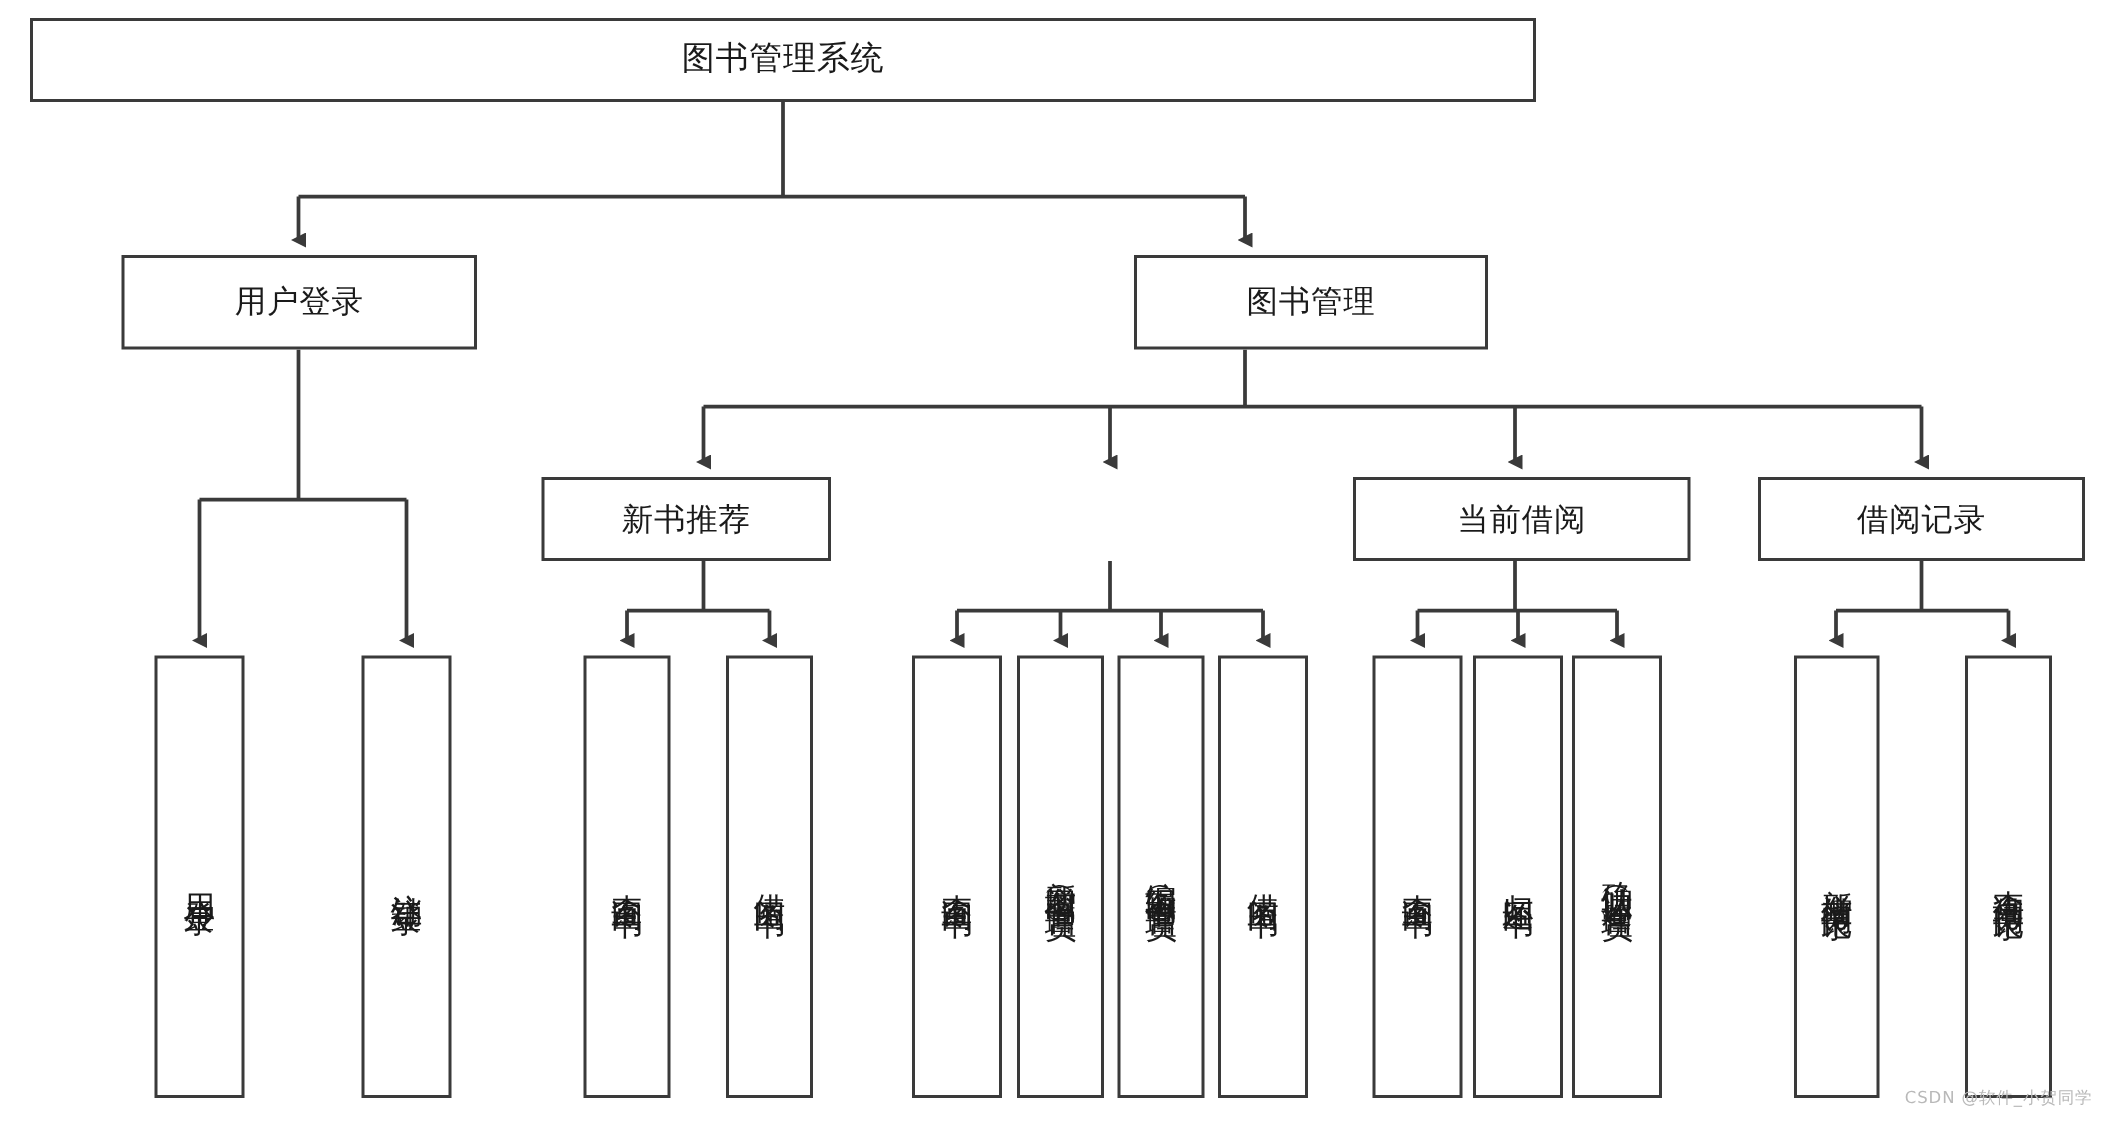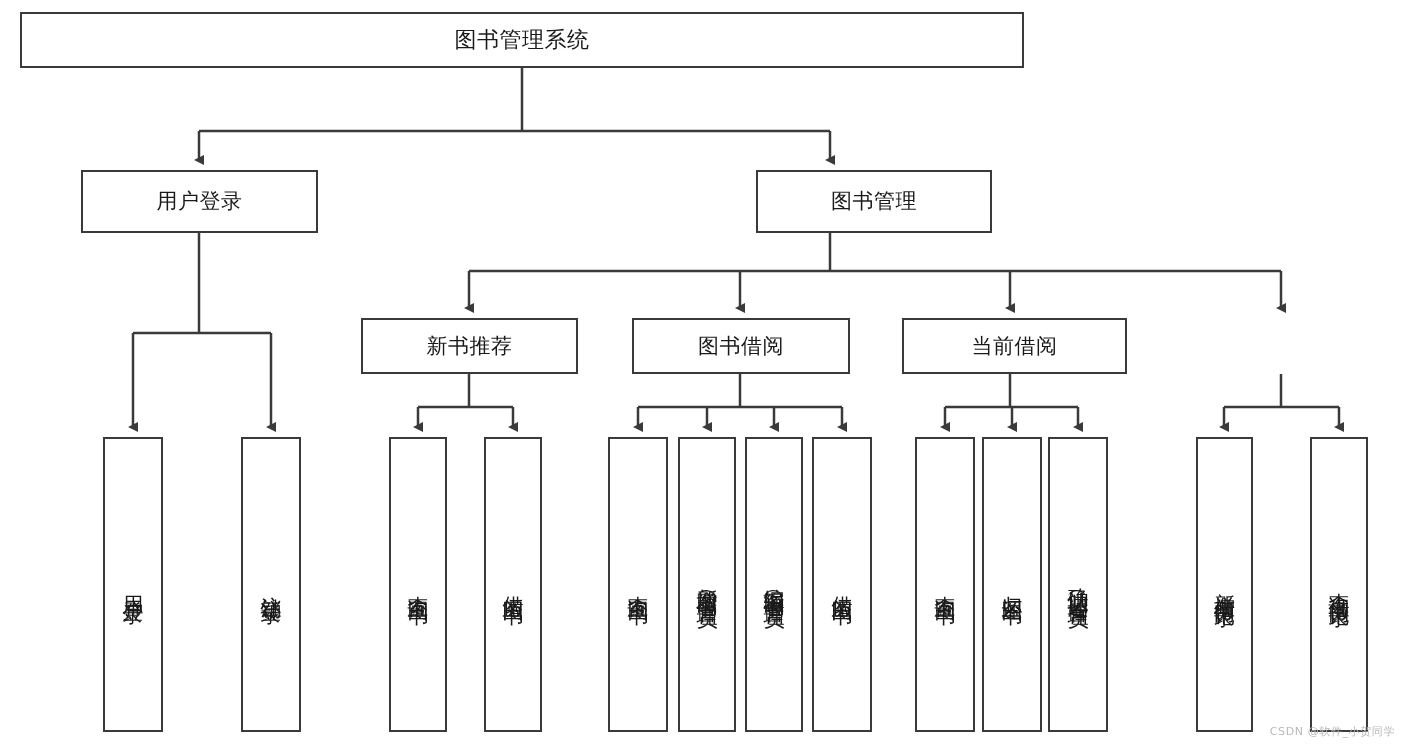--- a/index.html
+++ b/index.html
@@ -76,28 +76,28 @@
     <span class="lbl">图书管理系统</span>
   </div>
 
   <div class="node h-node" style="left:81px;top:170px;width:237px;height:63px;">
     <span class="lbl">用户登录</span>
   </div>
   <div class="node h-node" style="left:712px;top:170px;width:236px;height:63px;margin-left:44px;">
     <span class="lbl">图书管理</span>
   </div>
 
-  <div class="node h-node" style="left:361px;top:318px;width:217px;height:56px;">
+  <div class="node h-node" style="left:361px;top:318px;width:193px;height:56px;">
     <span class="lbl">新书推荐</span>
-  </div>
-  <div class="node h-node" style="left:632px;top:318px;width:218px;height:56px;">
-    <span class="lbl">图书借阅</span>
   </div>
   <div class="node h-node" style="left:902px;top:318px;width:225px;height:56px;">
     <span class="lbl">当前借阅</span>
+  </div>
+  <div class="node h-node" style="left:1172px;top:318px;width:218px;height:56px;">
+    <span class="lbl">借阅记录</span>
   </div>
 
   <div class="node v-node" style="left:103px;top:437px;width:60px;height:295px;">
     <span class="lbl">用户登录</span>
   </div>
   <div class="node v-node" style="left:241px;top:437px;width:60px;height:295px;">
     <span class="lbl">注销登录</span>
   </div>
 
   <div class="node v-node" style="left:389px;top:437px;width:58px;height:295px;">

